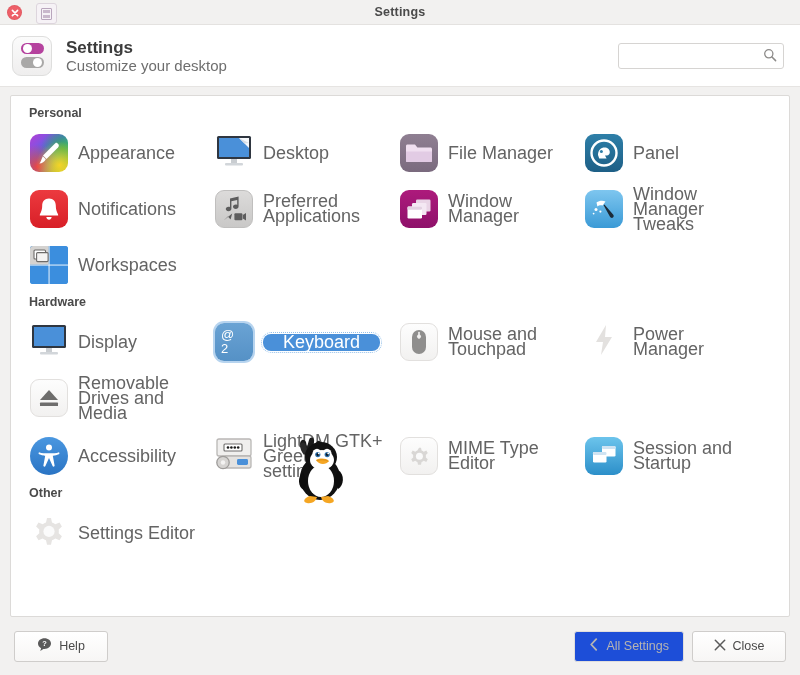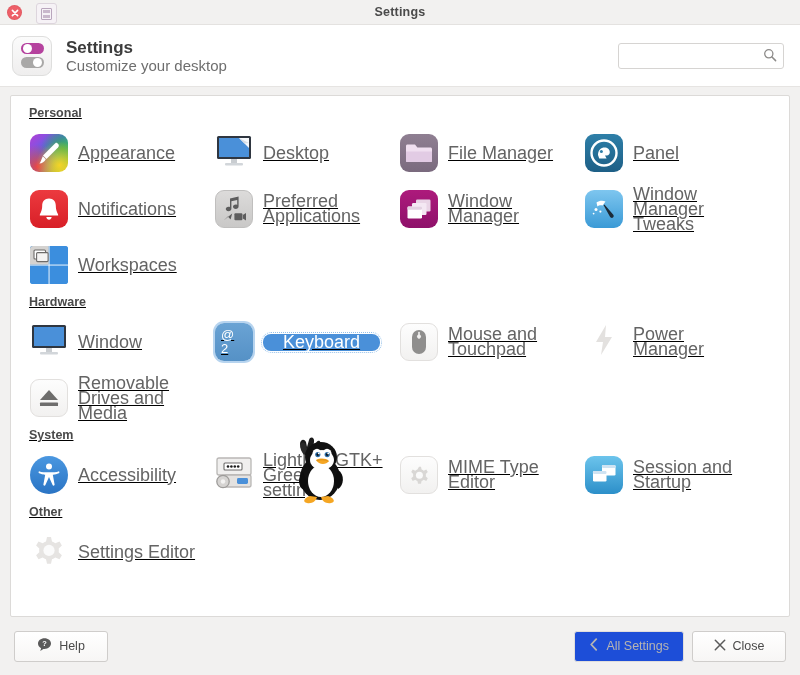--- a/index.html
+++ b/index.html
@@ -144,21 +144,20 @@
     border: 1px solid #dcdad8;
     border-radius: 2px;
     overflow: hidden;
     position: relative;
   }
   .content-scroll {
     position: absolute;
     inset: 0;
     overflow: hidden;
     padding: 10px 0 0 0;
-    text-decoration: underline;
   }
   .category { margin-bottom: 2px; }
   .cat-title {
     font-size: 12.5px;
     font-weight: bold;
     color: #4a4a4a;
     padding-left: 18px;
     margin-bottom: 5px;
   }
   .cat-grid {
@@ -474,21 +473,21 @@
             <div class="item">
               <div class="ico">
                 <div>
         <svg width="40" height="38" viewBox="0 0 40 38">
           <rect x="3" y="4" width="34" height="23" rx="1.5" fill="#2f3640"></rect>
           <rect x="5" y="6" width="30" height="19" fill="#4a90d9"></rect>
           <rect x="17" y="27" width="6" height="5" fill="#c9cdd1"></rect>
           <rect x="11" y="31" width="18" height="2.6" rx="1" fill="#d2d6da"></rect>
         </svg></div>
               </div>
-              <div class="label">Window</div>
+              <div class="label">Display</div>
             </div>
             <div class="item selected">
               <div class="ico">
                 <div class="tile ico-keyboard ico-box">
         <div style="font-size:13px;line-height:14px;">@</div>
         <div style="font-size:13px;line-height:14px;">2</div>
       </div>
               </div>
               <div class="label">Keyboard</div>
             </div>
@@ -520,21 +519,20 @@
           <path d="M13 4 L22 14 L4 14 Z" fill="#6e6d6c"></path>
           <rect x="4" y="16.6" width="18" height="3.4" rx="0.6" fill="#6e6d6c"></rect>
         </svg>
                 </div>
               </div>
               <div class="label">Removable Drives and Media</div>
             </div>
           </div>
         </div>
         <div class="category">
-          <div class="cat-title">System</div>
           <div class="cat-grid">
             <div class="item">
               <div class="ico">
                 <div class="ico-access">
         <svg width="28" height="28" viewBox="0 0 28 28">
           <circle cx="14" cy="5.6" r="3" fill="#ffffff"></circle>
           <path d="M4.6 10.4 C8 11.6 20 11.6 23.4 10.4 C24.4 10.1 24.9 11.9 23.9 12.3 C21.4 13.3 17.8 13.8 17.8 13.8 L19.6 23.6 C19.8 24.8 17.9 25.2 17.6 24 L14 16 L10.4 24 C10.1 25.2 8.2 24.8 8.4 23.6 L10.2 13.8 C10.2 13.8 6.6 13.3 4.1 12.3 C3.1 11.9 3.6 10.1 4.6 10.4 Z" fill="#ffffff"></path>
         </svg>
                 </div>
               </div>

